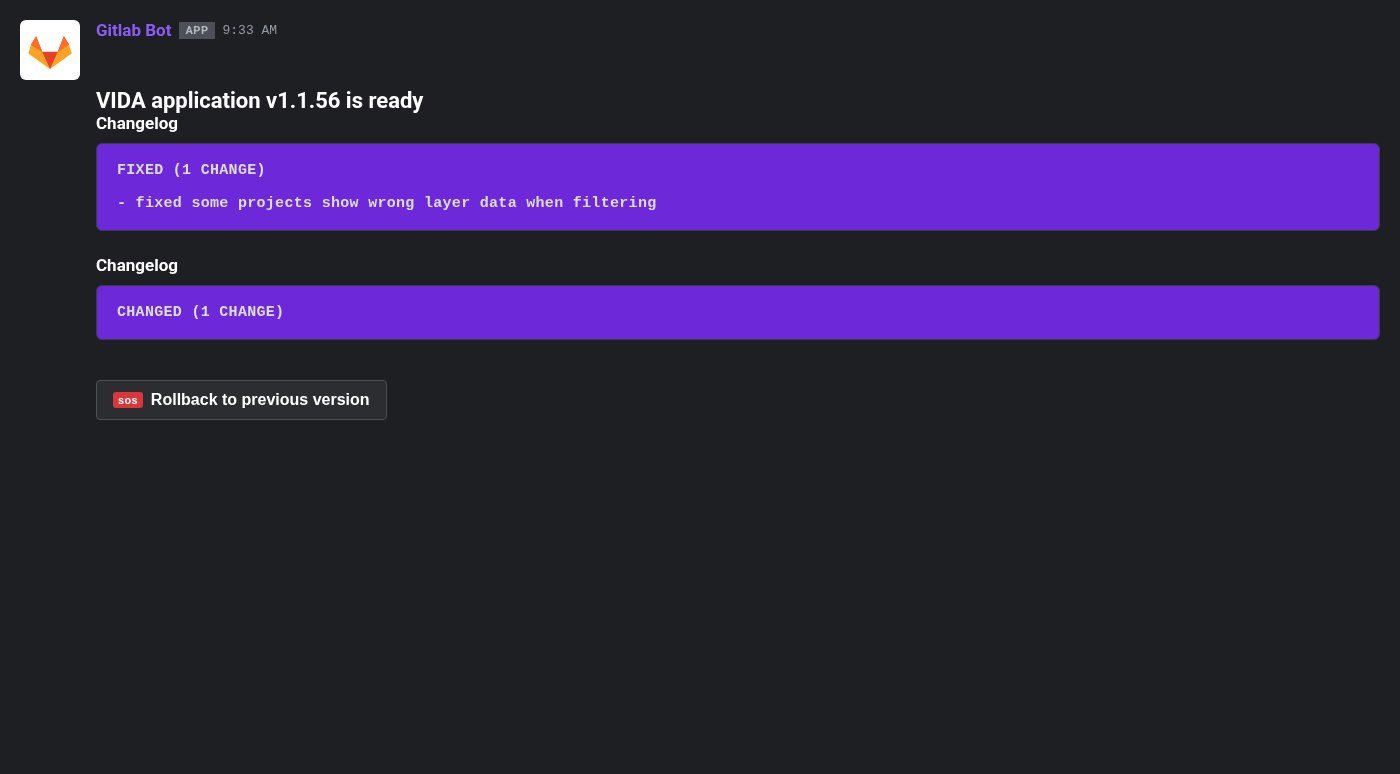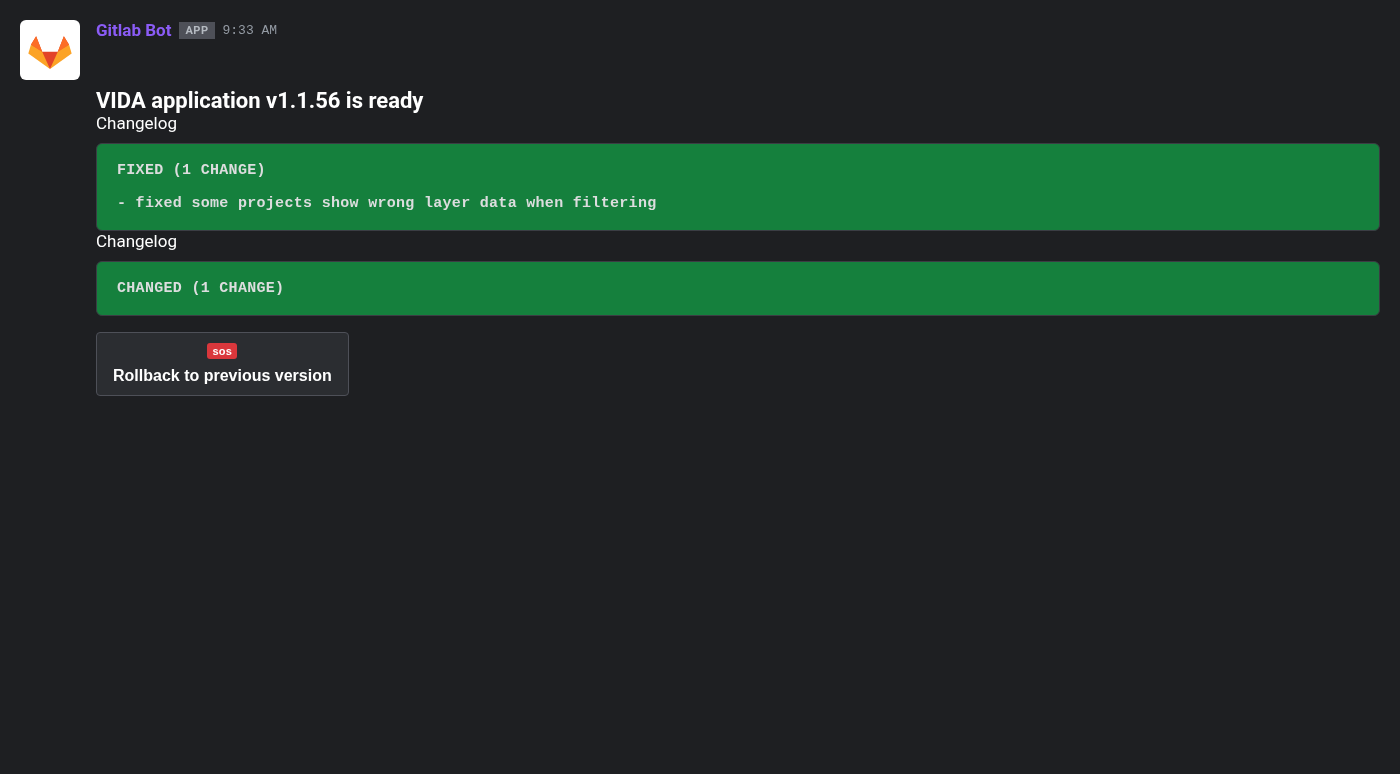--- a/index.html
+++ b/index.html
@@ -84,33 +84,34 @@
     }
 
     .main-title {
       font-size: 22px;
       font-weight: 700;
       color: #ffffff;
     }
 
     .section-label {
       font-size: 17px;
-      font-weight: 400;
+      font-weight: 700;
       color: #ffffff;
       margin-bottom: 10px;
     }
 
     .code-block {
-      background-color: #15803d;
+      background-color: #6d28d9;
       border: 1px solid #3b3d44;
       border-radius: 6px;
       padding: 18px 20px;
       font-family: 'Courier New', Courier, monospace;
       font-size: 15px;
       color: #dcddde;
+      margin-bottom: 24px;
       width: 100%;
     }
 
     .code-block .code-line {
       margin-bottom: 16px;
       font-weight: 600;
       letter-spacing: 0.3px;
     }
 
     .code-block .code-line:last-child {
@@ -120,21 +121,20 @@
     .rollback-button {
       display: inline-flex;
       align-items: center;
       gap: 8px;
       background-color: #2b2d31;
       border: 1px solid #4e5058;
       border-radius: 4px;
       padding: 10px 16px;
       cursor: pointer;
       margin-top: 16px;
-      flex-direction: column;
     }
 
     .sos-badge {
       background-color: #da373c;
       color: #ffffff;
       font-size: 11px;
       font-weight: 700;
       padding: 2px 5px;
       border-radius: 3px;
       letter-spacing: 0.3px;

